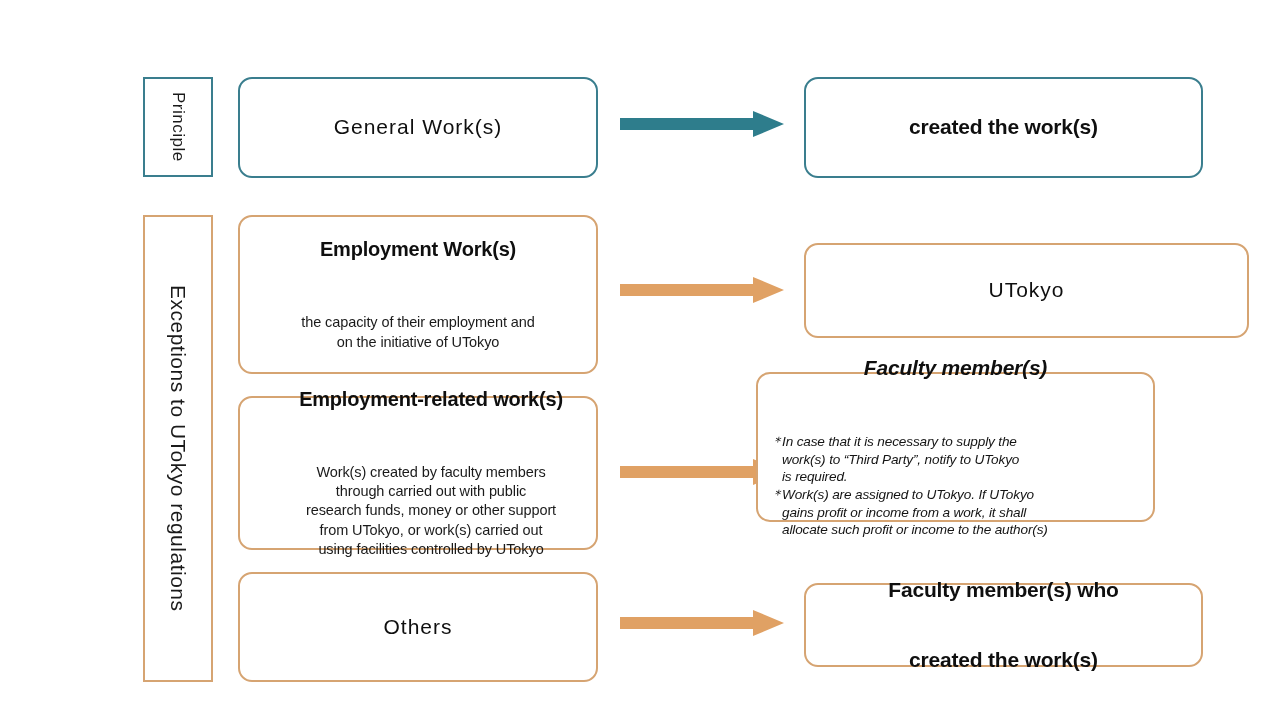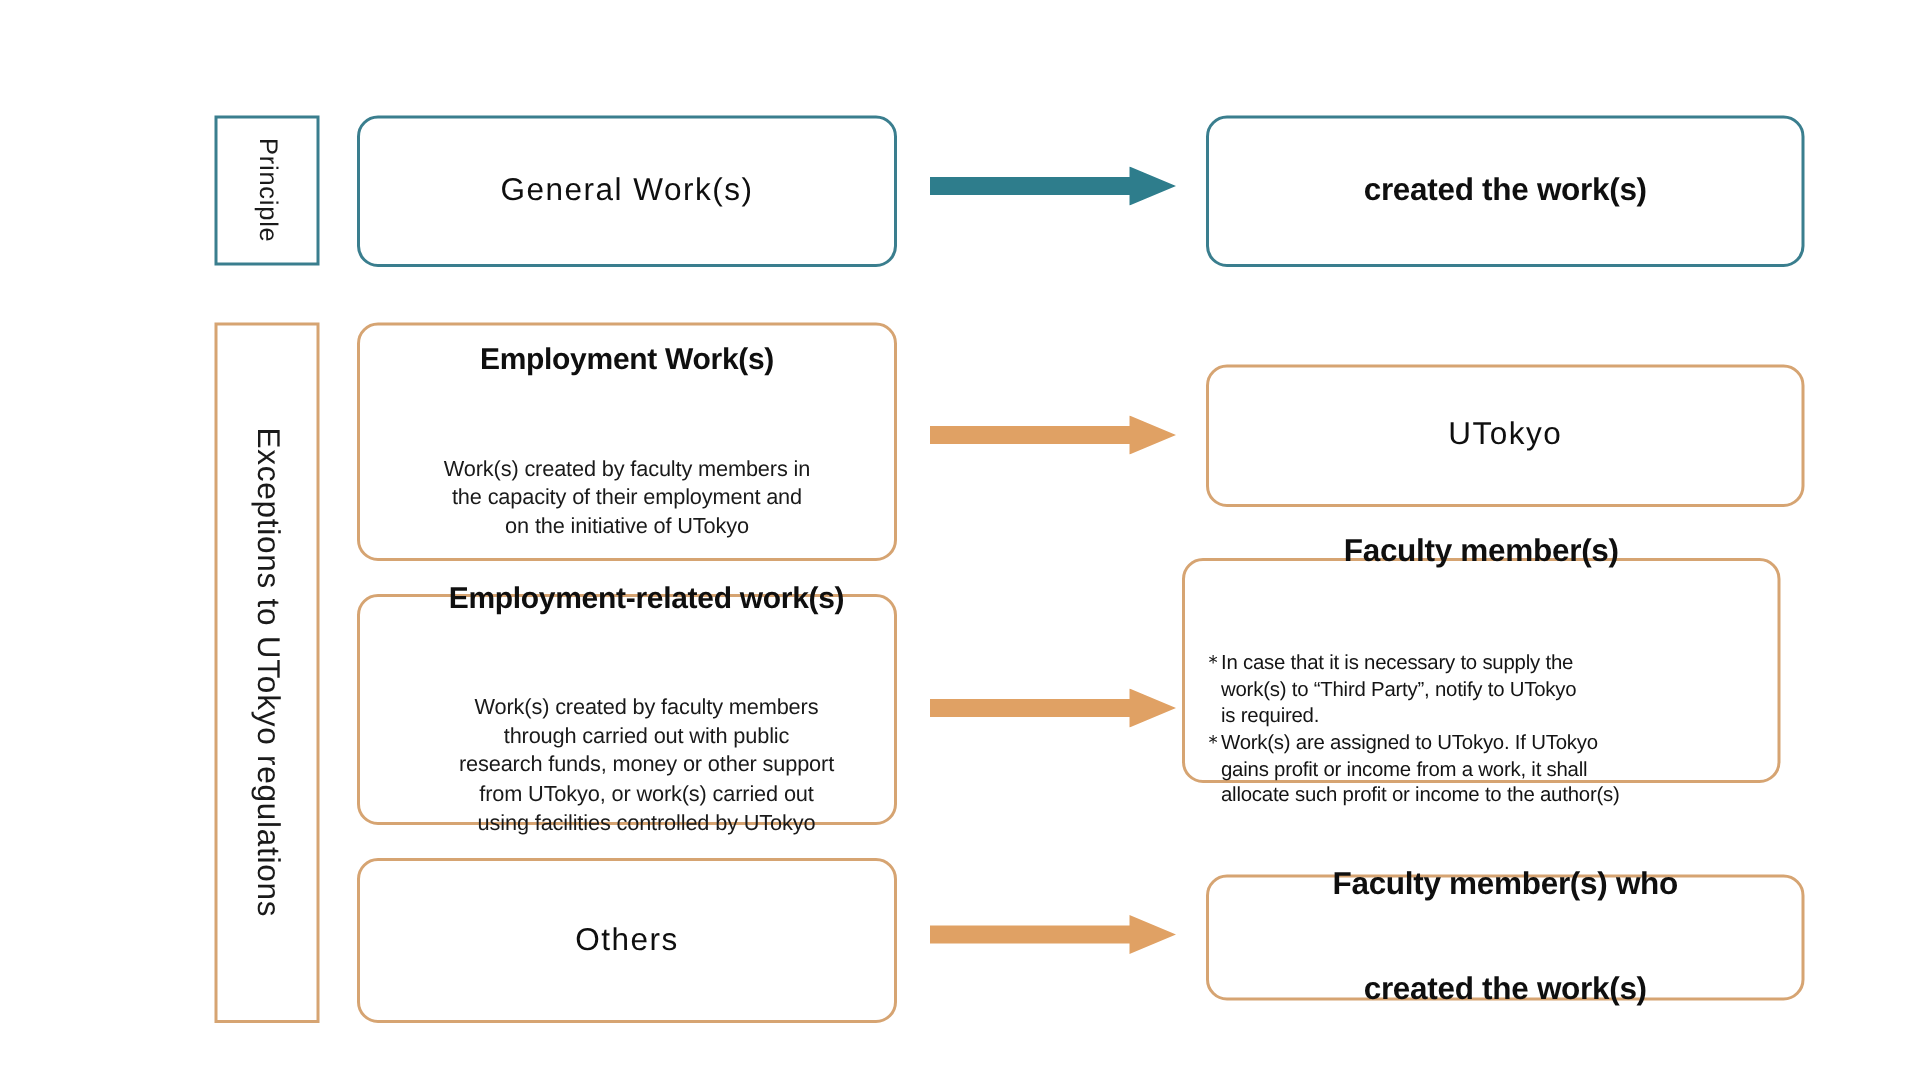--- a/index.html
+++ b/index.html
@@ -87,24 +87,24 @@
     margin-top: 7px;
     color: #1a1a1a;
     letter-spacing: -0.1px;
   }
 
   
   #node-general      { left: 238px; top: 77px;  width: 360px; height: 101px; }
   #node-person       { left: 804px; top: 77px;  width: 399px; height: 101px; }
   
   #node-employment   { left: 238px; top: 215px; width: 360px; height: 159px; }
-  #node-utokyo       { left: 804px; top: 243px; width: 399px; height: 95px;  }
+  #node-utokyo       { left: 804px; top: 243px; width: 445px; height: 95px;  }
   
   #node-emp-related  { left: 238px; top: 396px; width: 360px; height: 154px; padding-left: 38px; }
-  #node-faculty      { left: 788px; top: 372px; width: 399px; height: 150px; }
+  #node-faculty      { left: 756px; top: 372px; width: 399px; height: 150px; font-style: italic; }
   
   #node-others       { left: 238px; top: 572px; width: 360px; height: 110px; justify-content: center; }
   #node-faculty-who  { left: 804px; top: 583px; width: 399px; height: 84px;  }
 
   
   .notes {
     width: 100%;
     margin-top: 8px;
     text-align: left;
     font-size: 13.6px;
@@ -158,21 +158,20 @@
     </svg>
   </span>
 
   <div class="node teal" id="node-person">
     <div class="node-title big">created the work(s)</div>
   </div>
 
   <div class="node orange" id="node-employment">
     <div class="node-title">Employment Work(s)</div>
     <div class="node-desc">
-      <div>Work(s) created by faculty members in</div>
       <div>the capacity of their employment and</div>
       <div>on the initiative of UTokyo</div>
     </div>
   </div>
 
   <span class="arrow" id="arrow-2">
     <svg width="164" height="26" viewBox="0 0 164 26" xmlns="http://www.w3.org/2000/svg">
       <polygon points="0,7 133,7 133,0 164,13 133,26 133,19 0,19" fill="#e0a164"></polygon>
     </svg>
   </span>

